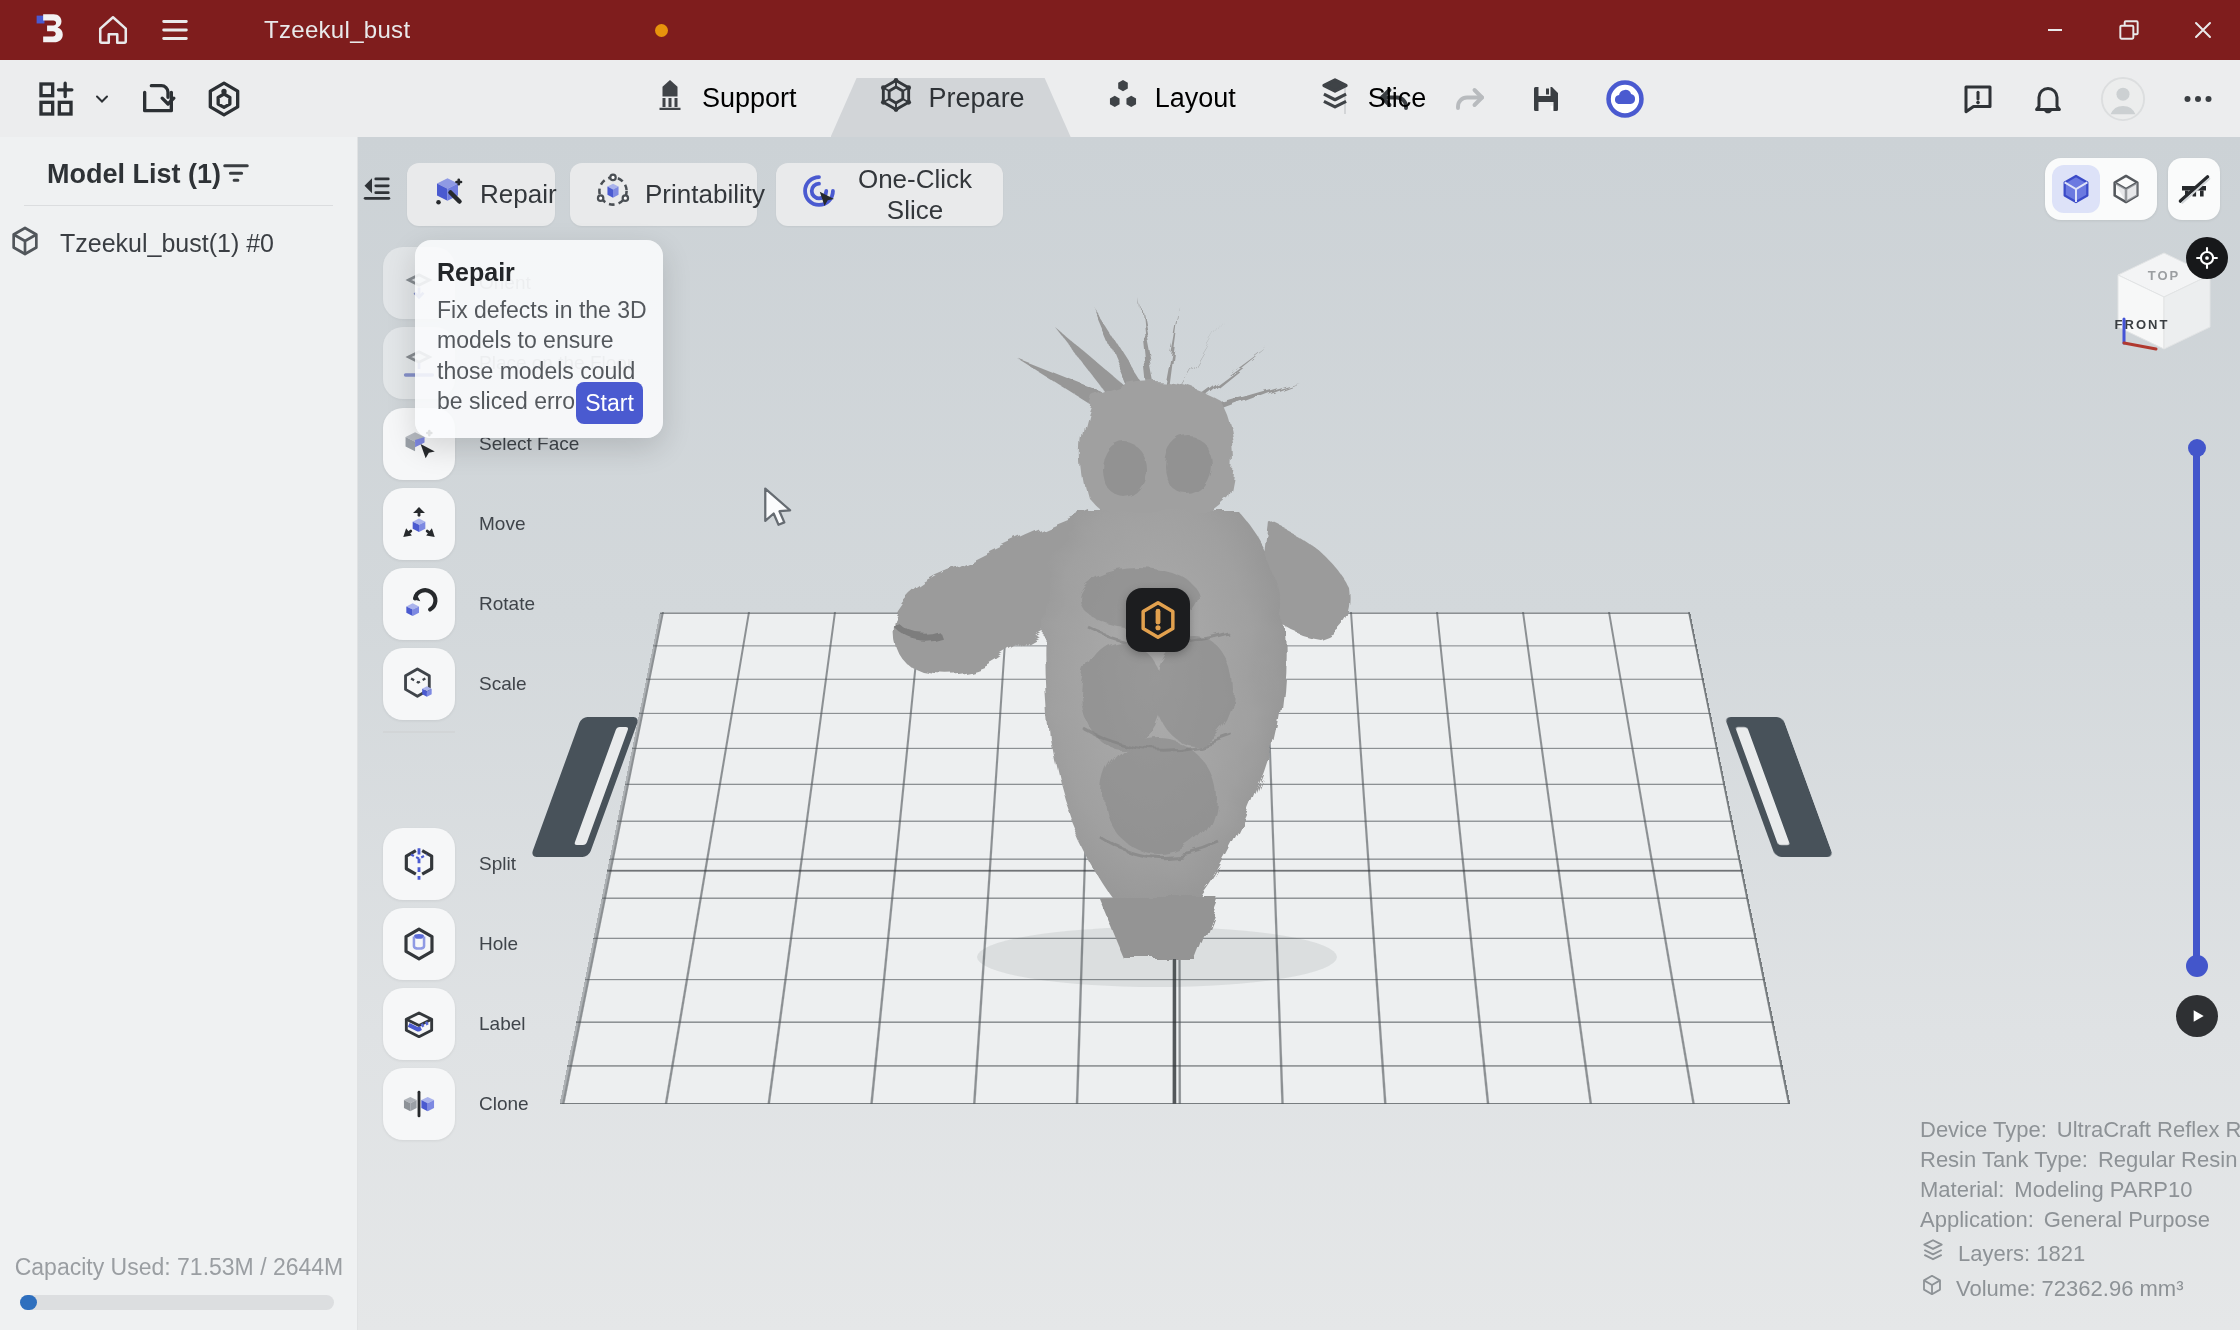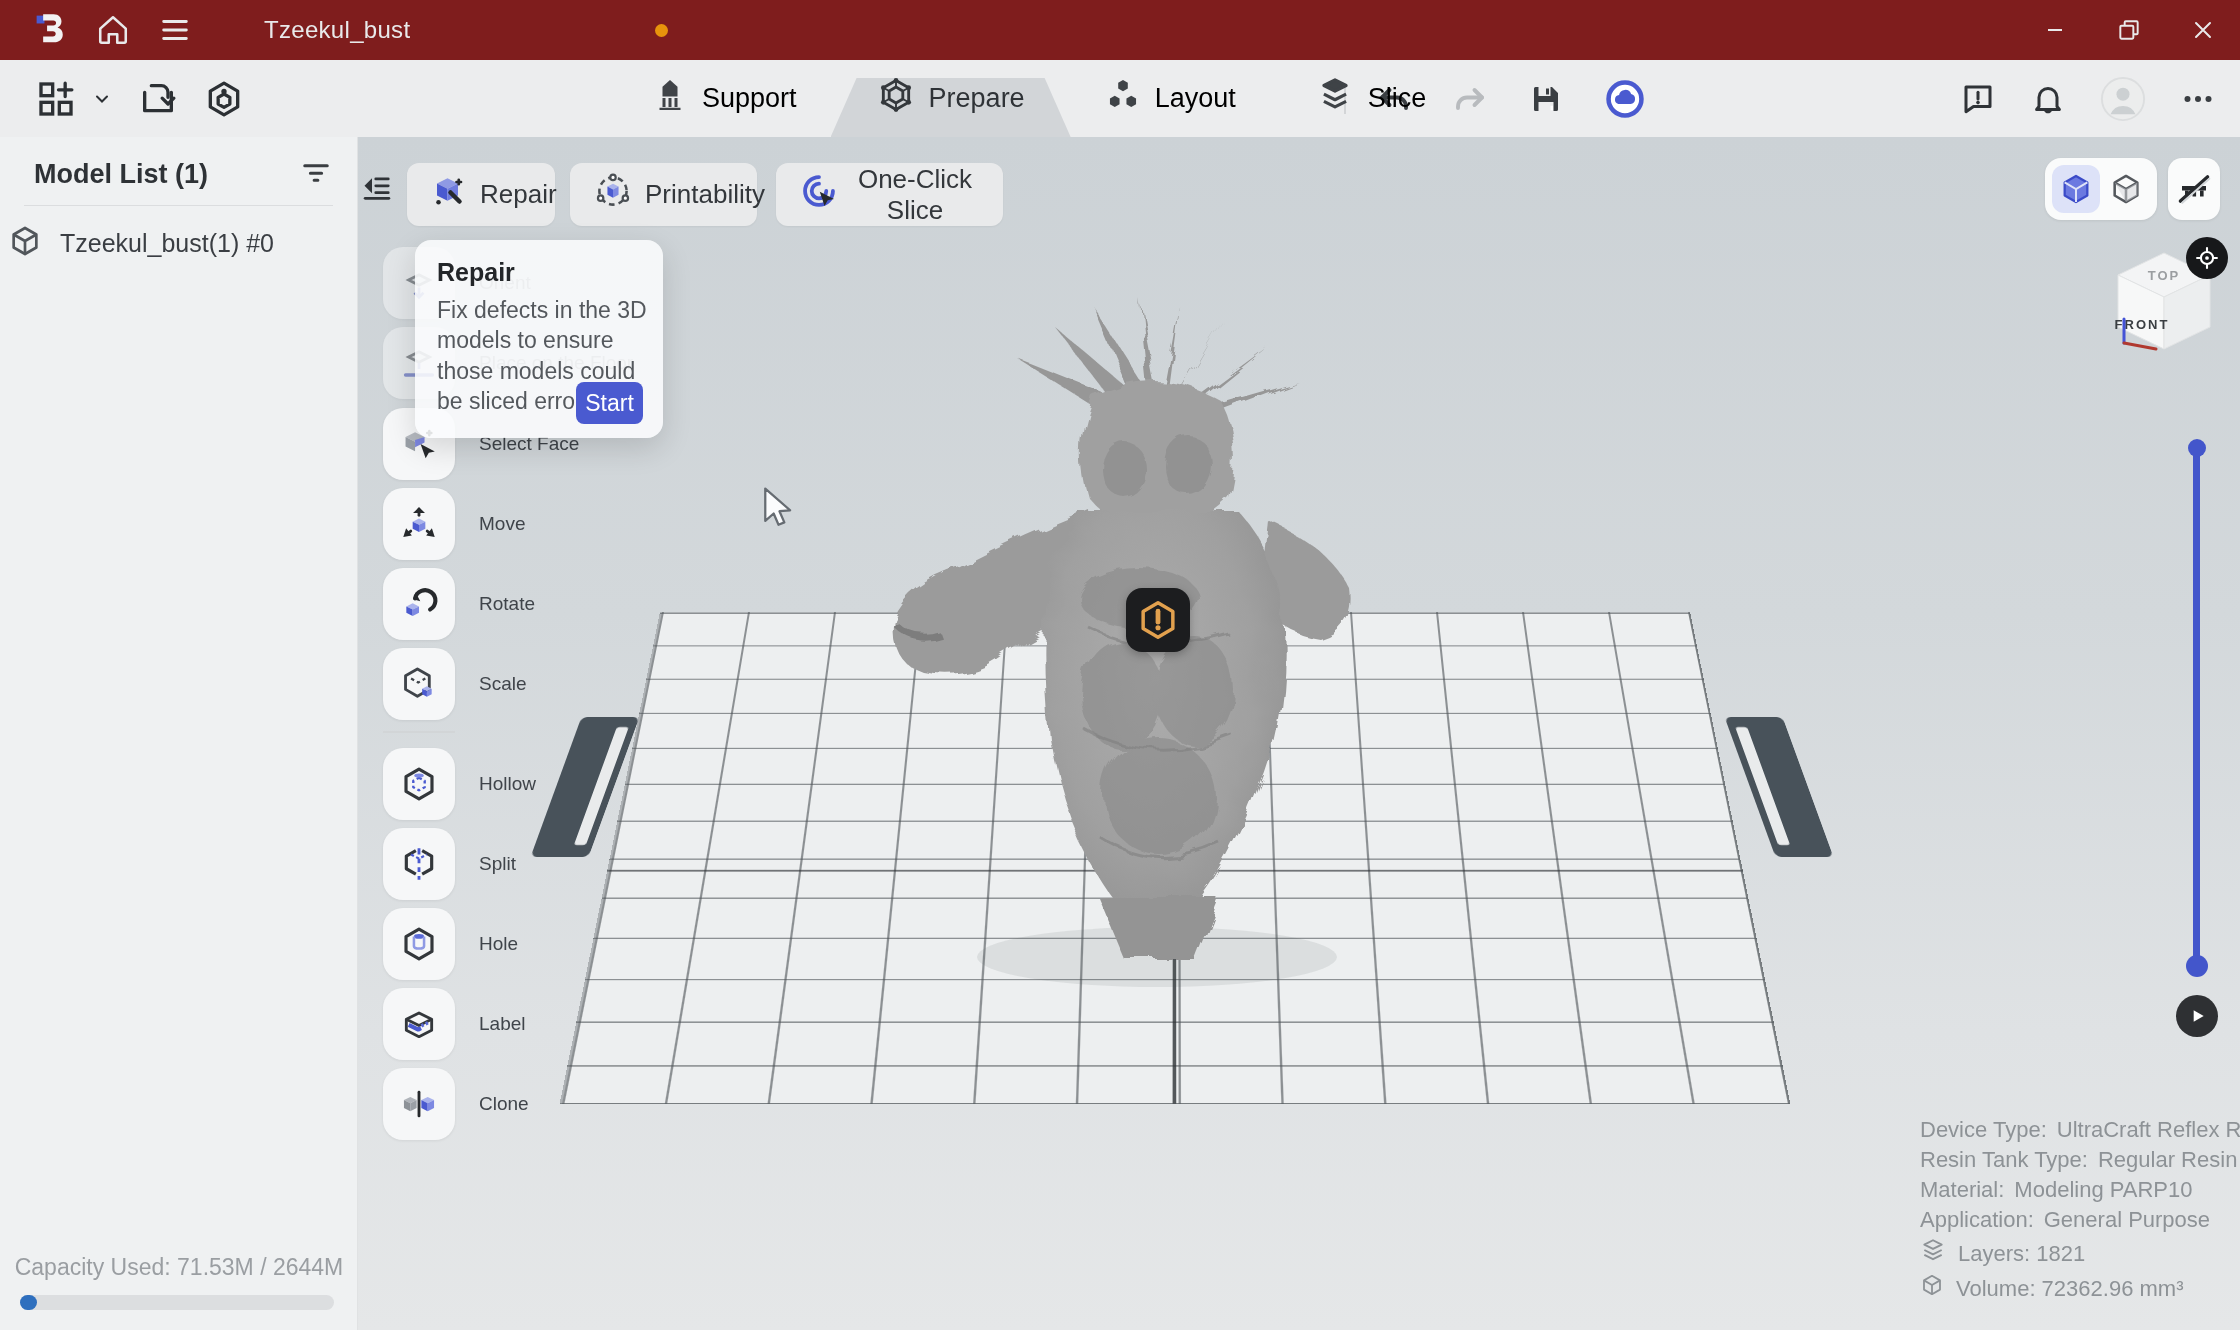--- a/index.html
+++ b/index.html
@@ -23,21 +23,21 @@
 4b50; }
   .tab.active { color:#2f3337; }
   .tab.active::before { content:""; position:absolute; inset:18px -6px 0 -6px; background:#d2d5d8; clip-path:polygon(26px 0, calc(100% - 26px) 0, 100% 100%, 0 100%); z-index:0; }
   .tab > * { position:relative; z-index:1; }
   .tb-sep { position:absolute; left:1344px; top:24px; width:2px; height:30px; background:#d3d5d7; }
   .tb-hist { position:absolute; left:1370px; top:0; height:77px; display:flex; align-items:center; gap:28px; }
   .tb-right { position:absolute; right:18px; top:0; height:77px; display:flex; align-items:center; gap:22px; }
 
   
   .sidebar { position:absolute; left:0; top:137px; width:358px; height:1193px; background:#eff1f2; border-right:1px solid #e0e2e3; }
-  .sb-header { position:absolute; left:34px; top:20px; right:26px; display:flex; align-items:center; justify-content:space-between; }
+  .sb-header { position:absolute; left:47px; top:20px; right:26px; display:flex; align-items:center; }
   .sb-title { font-size:27px; font-weight:bold; color:#2e3236; }
   .sb-divider { position:absolute; left:24px; right:24px; top:68px; height:1px; background:#dbdddf; }
   .sb-item { position:absolute; left:0; top:78px; width:358px; height:56px; display:flex; align-items:center; gap:18px; padding-left:8px; }
   .sb-item-label { font-size:25px; color:#3a3e43; }
   .capacity { position:absolute; left:0; bottom:20px; width:358px; }
   .capacity-label { text-align:center; font-size:23px; color:#9a9ea2; }
   .capacity-bar { position:relative; margin:14px 24px 0 20px; height:15px; border-radius:8px; background:#dcdee0; }
   .capacity-fill { position:absolute; left:0; top:0; height:15px; width:17px; border-radius:8px; background:#2e6fbe; }
 
   
@@ -498,30 +498,20 @@
             <path d="M14 15l3-1.6 3 1.6-3 1.6z" fill="#aab3ec"></path>
             <path d="M14 15v3.4l3 1.6v-3.4z" fill="#4a5ad0"></path>
             <path d="M20 15v3.4l-3 1.6v-3.4z" fill="#7d89e2"></path>
           </svg>
       </div>
       <div class="tool-label">Scale</div>
     </div>
 
     <div class="tool-div"></div>
 
-    <div class="tool-item" style="top:611px;">
-      <div class="tool-icon-box">
-        <svg width="38" height="38" viewBox="0 0 24 24" fill="none" stroke-linejoin="round">
-            <path d="M12 2.6l8.2 4.7v9.4L12 21.4l-8.2-4.7V7.3z" stroke="#33373b" stroke-width="2"></path>
-            <path d="M12 8l3.6 2v4L12 16l-3.6-2v-4z" stroke="#4a5ad0" stroke-width="1.5" stroke-dasharray="2 1.8"></path>
-            <ellipse cx="12" cy="6.6" rx="3" ry="1.3" fill="#7d89e2"></ellipse>
-          </svg>
-      </div>
-      <div class="tool-label">Hollow</div>
-    </div>
     <div class="tool-item" style="top:691px;">
       <div class="tool-icon-box">
         <svg width="38" height="38" viewBox="0 0 24 24" fill="none" stroke-linejoin="round">
             <path d="M10 3.6L4 7v8l6 3.4" stroke="#33373b" stroke-width="2"></path>
             <path d="M14 3.6L20 7v8l-6 3.4" stroke="#33373b" stroke-width="2"></path>
             <path d="M12 2v4M12 8.5v3M12 14v3M12 19.5v2.5" stroke="#4a5ad0" stroke-width="1.8"></path>
             <path d="M7 6l5 2.6L17 6" stroke="#4a5ad0" stroke-width="1.4" stroke-dasharray="2 1.6"></path>
           </svg>
       </div>
       <div class="tool-label">Split</div>

